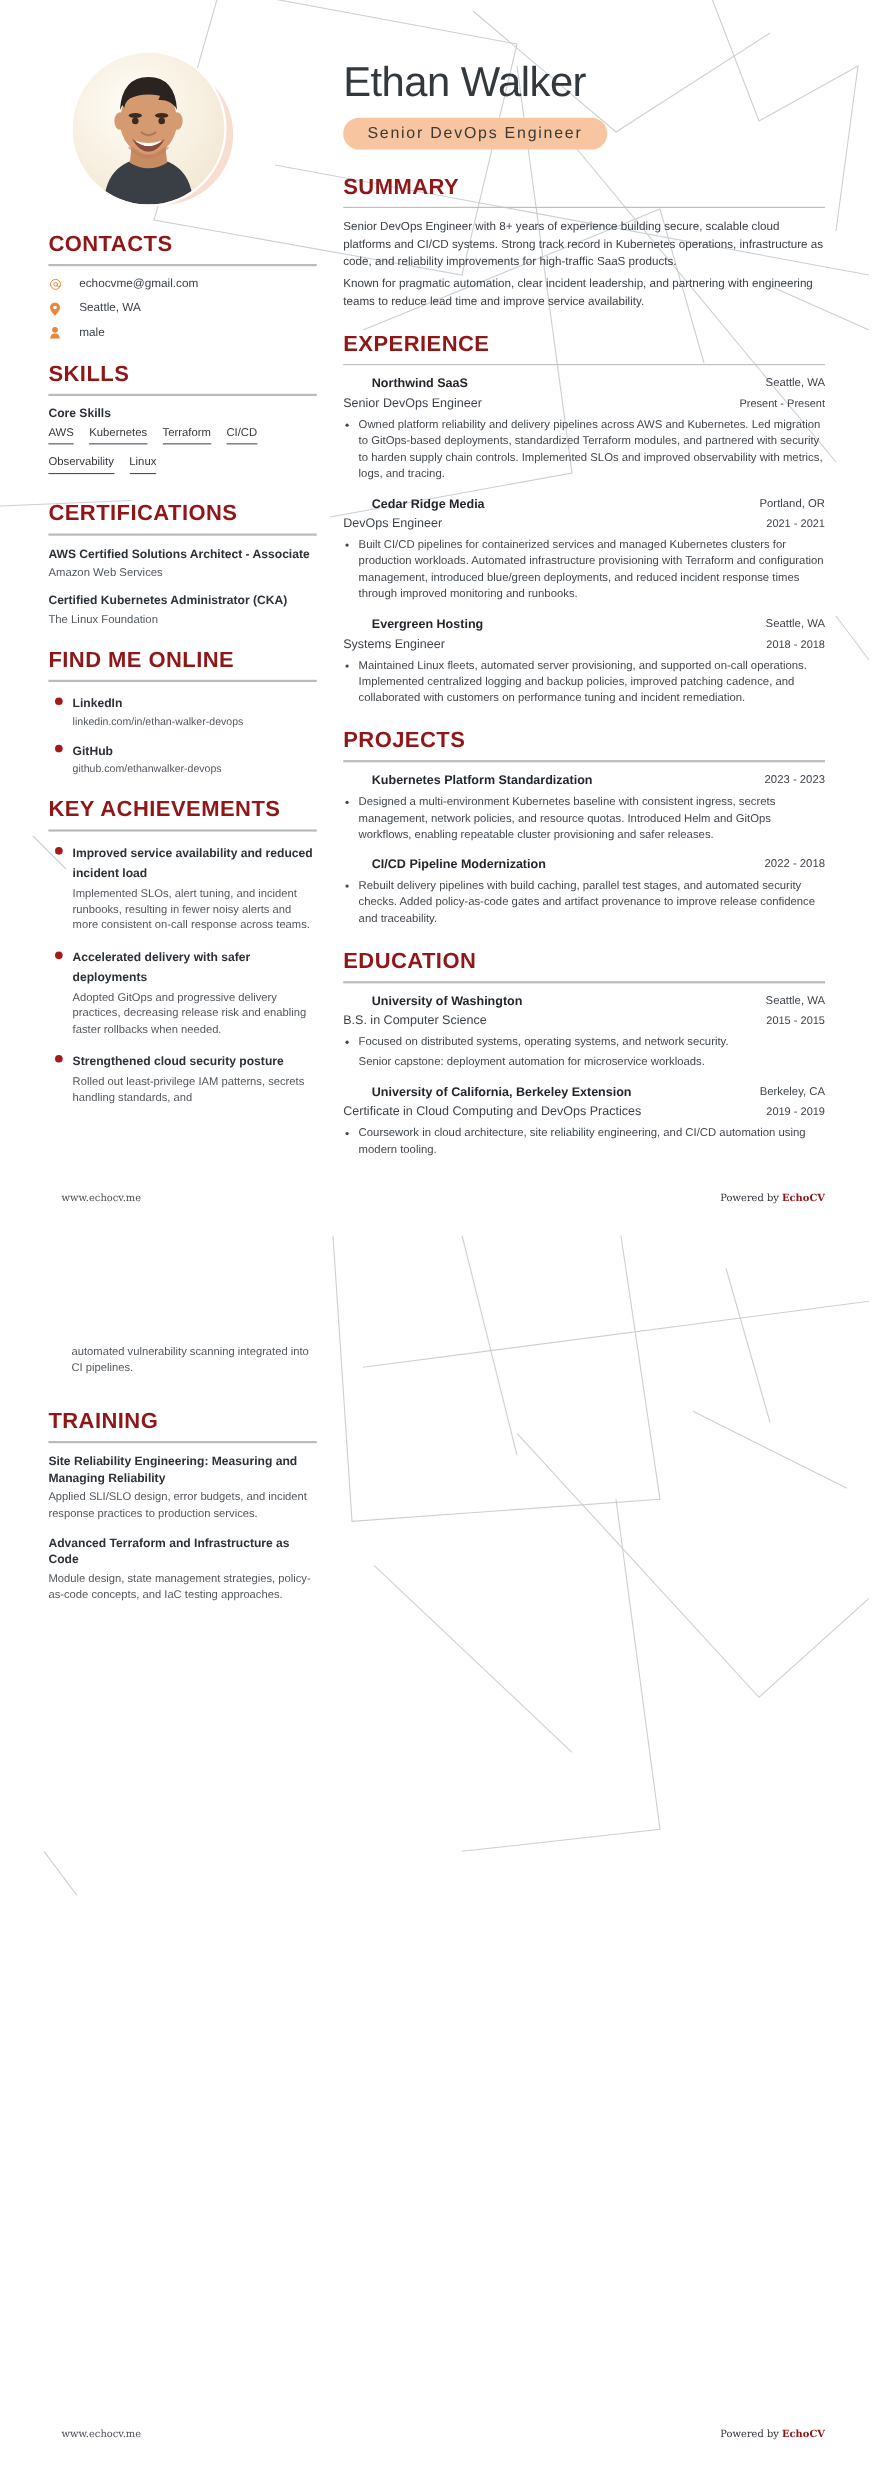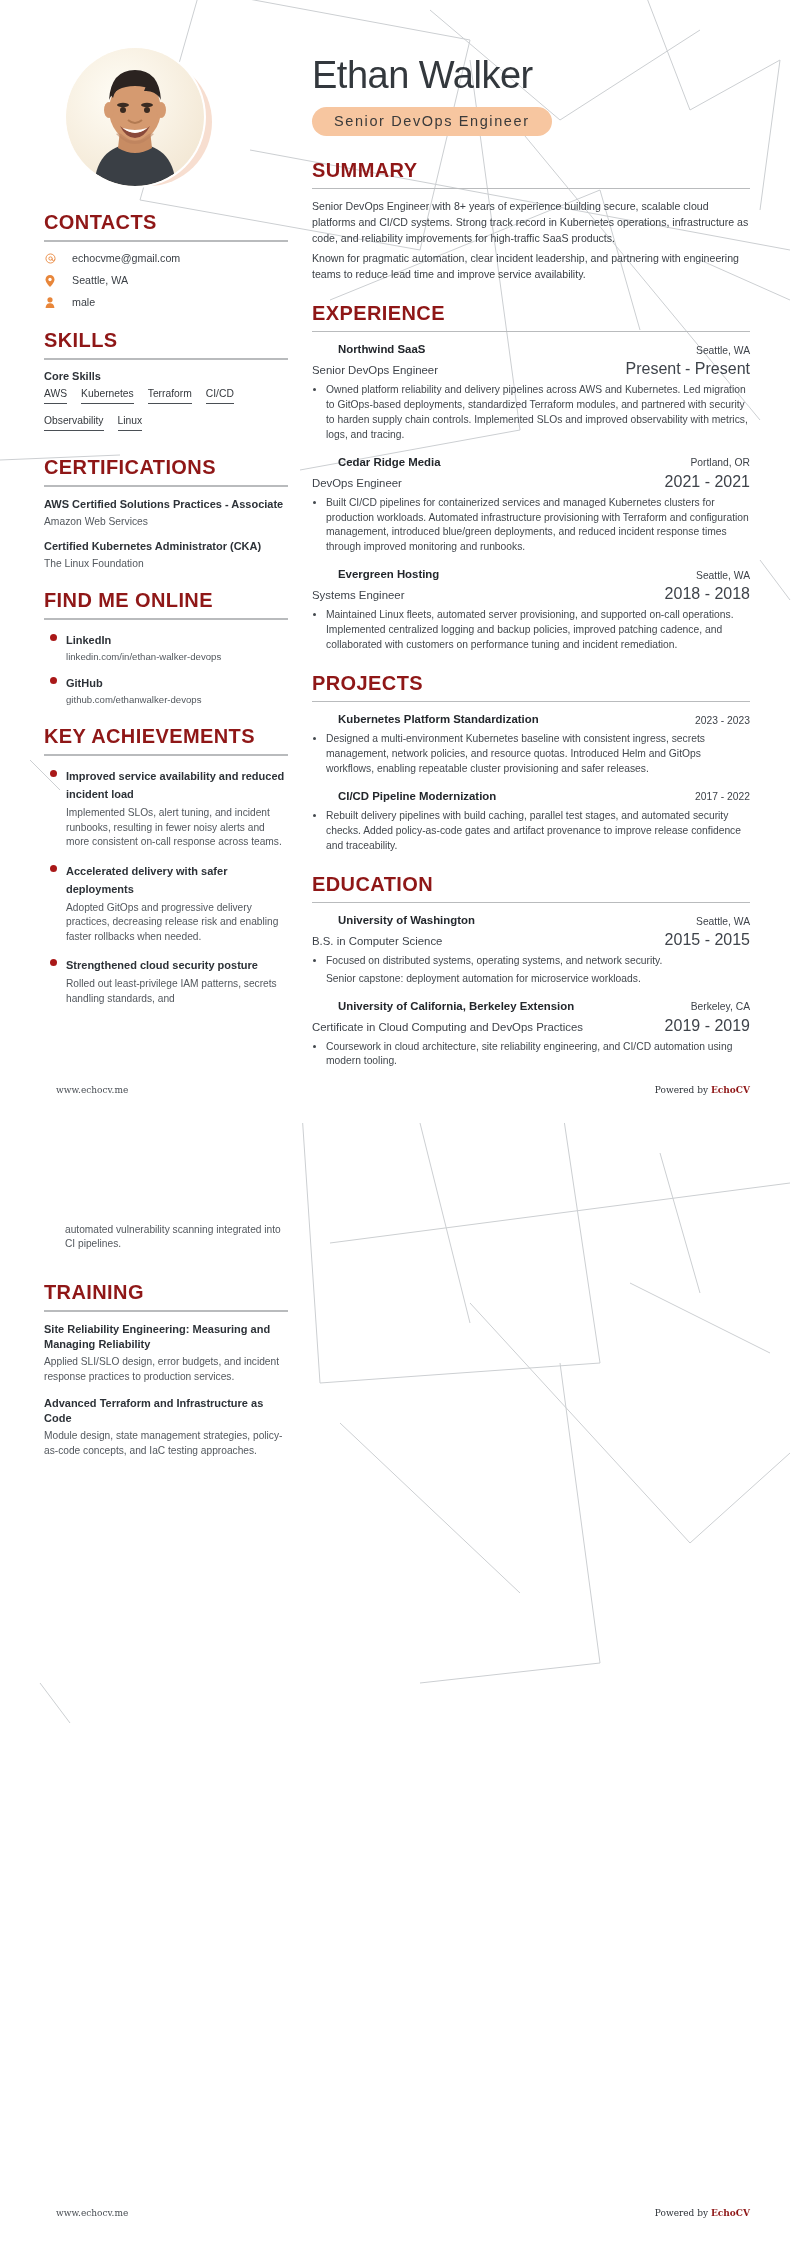--- a/index.html
+++ b/index.html
@@ -206,21 +206,21 @@
     font-size: 10.6px;
     line-height: 1.48;
     color: #3c4147;
     margin-bottom: 5px;
   }
 
   .entry { margin-bottom: 12px; }
   .entry-head {
     display: flex;
     justify-content: space-between;
-    align-items: flex-end;
+    align-items: flex-start;
     gap: 22px;
     padding-left: 26px;
   }
   .entry-org {
     font-size: 11.4px;
     font-weight: 700;
     color: #23272c;
     line-height: 1.3;
   }
   .entry-meta {
@@ -235,21 +235,21 @@
     align-items: baseline;
     gap: 10px;
     margin-top: 3px;
   }
   .entry-role {
     font-size: 11.4px;
     color: #3e434a;
     line-height: 1.3;
   }
   .entry-date {
-    font-size: 16px;
+    font-size: 10px;
     color: #3e434a;
     white-space: nowrap;
     text-align: center;
   }
   .bullets {
     margin: 5px 0 0 0;
     padding-left: 14px;
   }
   .bullets li {
     font-size: 10.3px;
@@ -409,21 +409,21 @@
           <span class="skill">CI/CD</span>
           <span class="skill">Observability</span>
           <span class="skill">Linux</span>
         </div>
       </div>
 
       <div class="sec">
         <div class="sec-title">CERTIFICATIONS</div>
         <div class="sec-rule"></div>
         <div class="cert">
-          <div class="cert-name">AWS Certified Solutions Practices - Associate</div>
+          <div class="cert-name">AWS Certified Solutions Architect - Associate</div>
           <div class="cert-org">Amazon Web Services</div>
         </div>
         <div class="cert">
           <div class="cert-name">Certified Kubernetes Administrator (CKA)</div>
           <div class="cert-org">The Linux Foundation</div>
         </div>
       </div>
 
       <div class="sec">
         <div class="sec-title">FIND ME ONLINE</div>
@@ -543,21 +543,21 @@
             <span class="entry-meta">2023 - 2023</span>
           </div>
           <ul class="bullets">
             <li>Designed a multi-environment Kubernetes baseline with consistent ingress, secrets management, network policies, and resource quotas. Introduced Helm and GitOps workflows, enabling repeatable cluster provisioning and safer releases.</li>
           </ul>
         </div>
 
         <div class="entry">
           <div class="entry-head">
             <span class="entry-org">CI/CD Pipeline Modernization</span>
-            <span class="entry-meta">2017 - 2022</span>
+            <span class="entry-meta">2022 - 2018</span>
           </div>
           <ul class="bullets">
             <li>Rebuilt delivery pipelines with build caching, parallel test stages, and automated security checks. Added policy-as-code gates and artifact provenance to improve release confidence and traceability.</li>
           </ul>
         </div>
       </div>
 
       <div class="sec">
         <div class="sec-title">EDUCATION</div>
         <div class="sec-rule thin"></div>

